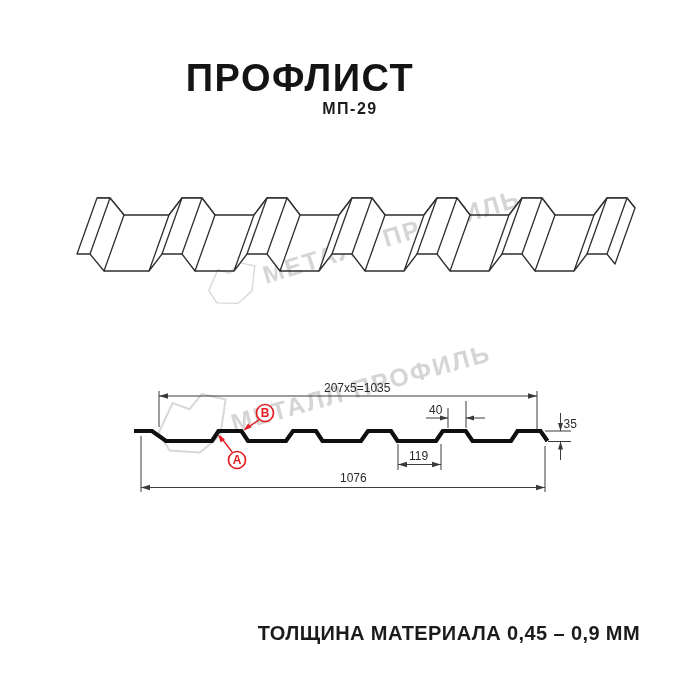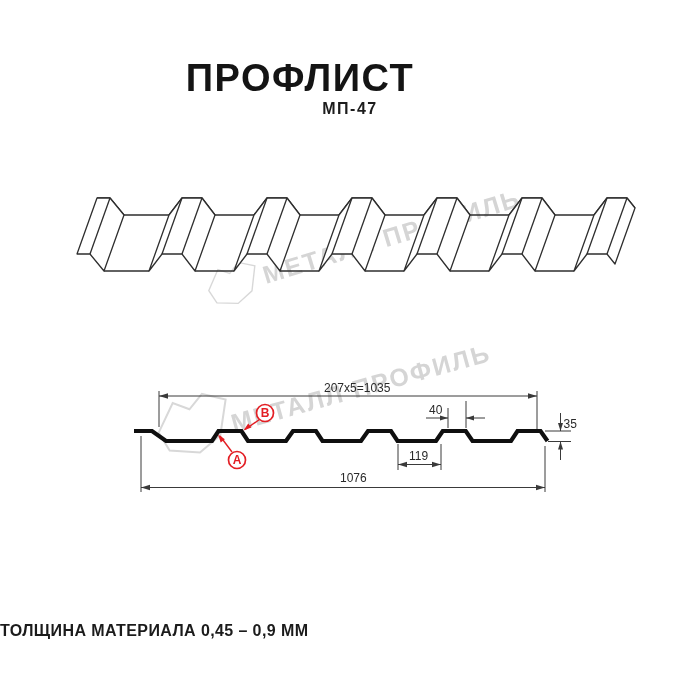--- a/index.html
+++ b/index.html
@@ -9,22 +9,22 @@
   }
   .page-title{
     position:absolute;left:0;top:57px;width:600px;text-align:center;
     font-size:38px;font-weight:800;letter-spacing:1.5px;color:#141414;
   }
   .page-subtitle{
     position:absolute;left:0;top:100px;width:700px;text-align:center;
     font-size:16px;font-weight:700;letter-spacing:1.5px;color:#1c1c1c;
   }
   .footer-note{
-    position:absolute;left:0;top:622px;width:640px;text-align:left;
-    font-size:16px;font-weight:700;letter-spacing:0.4px;color:#1b1b1b;
+    position:absolute;left:0;top:622px;width:640px;text-align:right;
+    font-size:20px;font-weight:700;letter-spacing:0.4px;color:#1b1b1b;
   }
   svg{position:absolute;}
   #svg3d{left:60px;top:170px;}
   #svgcs{left:120px;top:340px;}
   .thin{stroke:#2e2e2e;stroke-width:1.3;fill:none;stroke-linejoin:round;}
   .band{stroke:#2e2e2e;stroke-width:1.3;fill:#ffffff;stroke-linejoin:round;}
   .dimline{stroke:#3a3a3a;stroke-width:1;fill:none;}
   .dimtxt{font-family:"Liberation Sans",sans-serif;font-size:12px;fill:#2a2a2a;}
   .arrow{fill:#3a3a3a;stroke:none;}
   .profile{stroke:#0f0f0f;stroke-width:4.2;fill:none;stroke-linejoin:miter;}
@@ -32,21 +32,21 @@
   .wmtxt{font-family:"Liberation Sans",sans-serif;font-weight:700;font-size:25px;letter-spacing:2px;}
   .redline{stroke:#e31e24;stroke-width:1.4;fill:none;}
   .redfill{fill:#e31e24;stroke:none;}
   .sidecirc{fill:#ffffff;stroke:#e31e24;stroke-width:1.7;}
   .sidetxt{font-family:"Liberation Sans",sans-serif;font-size:12px;font-weight:700;fill:#e31e24;text-anchor:middle;}
 </style>
 </head>
 <body>
 
 <div class="page-title">ПРОФЛИСТ</div>
-<div class="page-subtitle">МП-47</div>
+<div class="page-subtitle">МП-29</div>
 
 <svg id="svg3d" width="600" height="160" viewBox="60 170 600 160">
 
   <g>
     <g transform="translate(206,262) scale(0.70) rotate(-8 38 31)">
       <path class="wm" stroke="#d8d8d8" d="M3,36 L20,8 L36,16 L50,2 L73,10 L64,45 L42,60 L12,55 Z"></path>
     </g>
     <text class="wmtxt" fill="#d5d5d5" transform="translate(266,284) rotate(-17)">МЕТАЛЛ ПРОФИЛЬ</text>
   </g>
 

